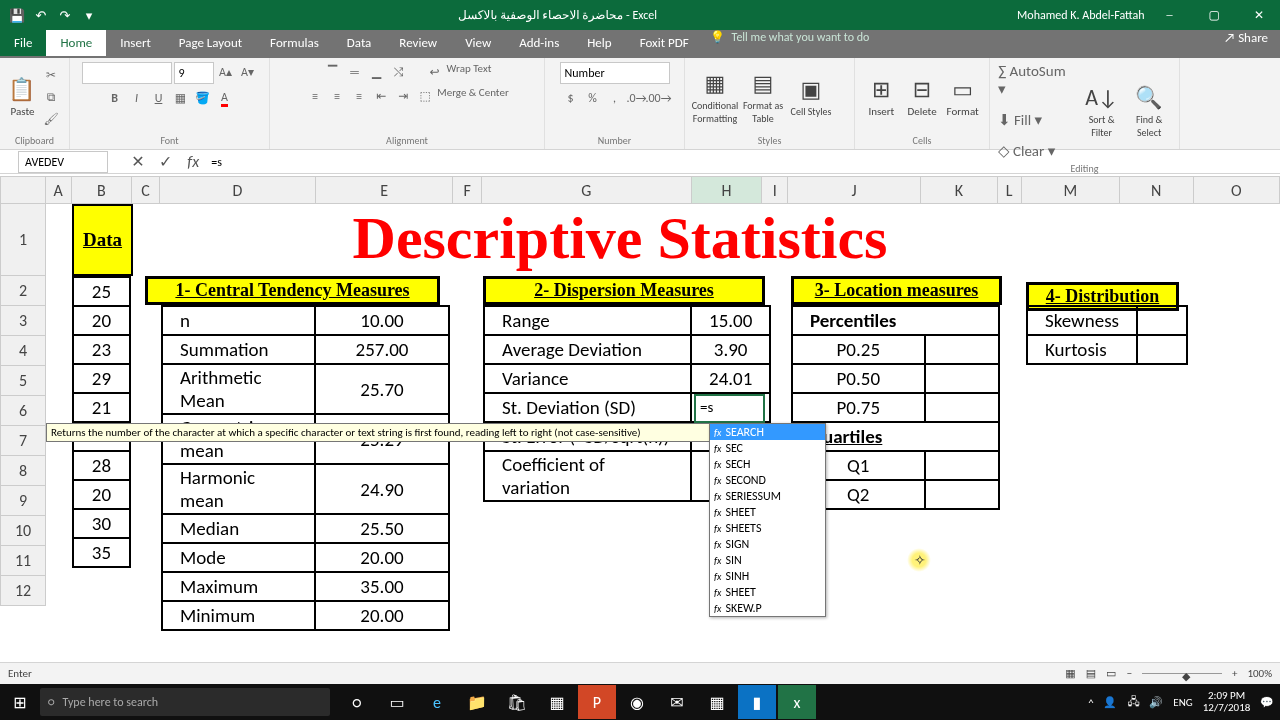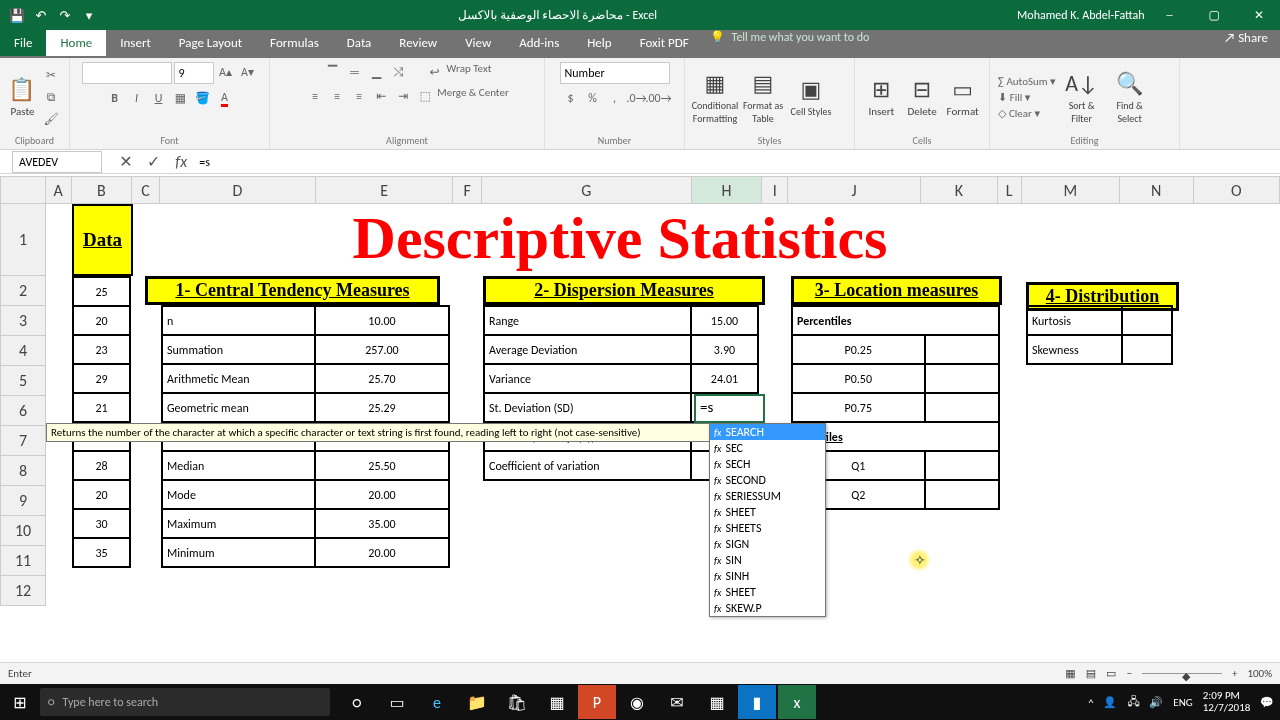--- a/index.html
+++ b/index.html
@@ -30,21 +30,21 @@
 .bigbtn .ico { font-size: 22px; }
 .fontbox, .numbox { border: 1px solid #c8c8c8; background: #fff; height: 22px; font-size: 12px; padding: 1px 4px; }
 .fontbox { width: 90px; } .sizebox { width: 40px; }
 .numbox { width: 110px; }
 .smbtn { width: 20px; height: 20px; border: 1px solid transparent; display: inline-flex; align-items: center; justify-content: center; font-size: 12px; color: #666; }
 .row { display: flex; gap: 2px; }
 .col { display: flex; flex-direction: column; gap: 2px; }
 
 
 .fbar { height: 24px; border-bottom: 1px solid #d4d4d4; display: flex; align-items: center; }
-.namebox { width: 90px; border: 1px solid #c8c8c8; height: 22px; margin: 0 12px; font-size: 12px; padding: 2px 6px; }
+.namebox { width: 90px; border: 1px solid #c8c8c8; height: 22px; margin: 0 18px; font-size: 12px; padding: 2px 6px; }
 .fbar .btns span { display: inline-block; width: 24px; text-align: center; color: #555; }
 .formula { flex: 1; font-size: 12px; padding-left: 6px; }
 
 
 .grid { position: absolute; top: 176px; left: 0; right: 0; bottom: 58px; overflow: hidden; }
 .colheads { display: flex; height: 28px; background: #f0f0f0; }
 .rowheads { position: absolute; top: 28px; left: 0; width: 46px; }
 .corner { width: 46px; height: 28px; border: 1px solid #ccc; background: #f0f0f0; }
 .ch { border: 1px solid #ccc; border-left: none; display: flex; align-items: center; justify-content: center; font-size: 16px; color: #444; background: #f0f0f0; }
 .ch.active { background: #d4e8db; }
@@ -58,21 +58,21 @@
 
 .yellowhdr { background: #ffff00; font-weight: bold; text-decoration: underline; border: 2px solid #000 !important; justify-content: center; color: #000; }
 
 .bigtitle { position: absolute; top: 28px; left: 170px; width:900px; font-family: 'Times New Roman', serif; font-size: 60px; font-weight: bold; color: #ff0000; text-align:center; }
 
 
 .sect { position: absolute; background: #ffff00; border: 3px solid #000; font-weight: bold; text-decoration: underline; font-family: 'Times New Roman', serif; font-size: 18px; display:flex; align-items:center; justify-content:center; }
 
 
 .tbl { position: absolute; border-collapse: collapse; font-family: 'Times New Roman', serif; }
-.tbl td { border: 2px solid #000; font-size: 12px; padding: 1px 4px; height: 29px; }
+.tbl td { border: 2px solid #000; font-size: 19px; padding: 1px 17px; height: 29px; }
 .tbl td.num { text-align: center; }
 
 
 .activecell { position: absolute; border: 2px solid #217346; background: #fff; font-size: 15px; padding: 2px 4px; }
 
 
 .fdrop { position: absolute; background: #fff; border: 1px solid #767676; font-size: 12px; width: 117px; box-shadow: 1px 1px 3px rgba(0,0,0,0.3); }
 .fdrop .item { padding: 1px 4px; display: flex; gap: 4px; align-items: center; }
 .fdrop .item.sel { background: #3399ff; color: #fff; }
 .fdrop .fx { font-style: italic; font-size: 10px; }
@@ -245,21 +245,21 @@
         </div>
       <div class="bigbtn">
           <span class="ico">▭</span>
           <span>Format</span>
         </div>
     </div>
     <div class="glabel">Cells</div>
   </div>
   <div class="group" style="width:190px">
     <div class="gbody">
-      <div class="col" style="font-size:11px;gap:3px">
+      <div class="col" style="font-size:15px;gap:13px">
         <div>∑ <span>AutoSum</span> ▾</div>
         <div>⬇ <span>Fill</span> ▾</div>
         <div>◇ <span>Clear</span> ▾</div>
       </div>
       <div class="bigbtn">
           <span class="ico">A↓</span>
           <span style="font-size:10px;text-align:center">Sort &amp; Filter</span>
         </div>
       <div class="bigbtn">
           <span class="ico">🔍</span>
@@ -457,26 +457,26 @@
           <td class="num">Q2</td>
           <td></td>
         </tr>
   </tbody>
     </table>
 
   <div class="sect" style="top:106px;left:1026px;width:153px;height:29px">4- Distribution</div>
   <table class="tbl" style="top:129px;left:1026px">
     <tbody>
         <tr>
+          <td style="width:95px">Skewness</td>
+          <td style="width:50px"></td>
+        </tr>
+    <tr>
           <td>Kurtosis</td>
           <td></td>
-        </tr>
-    <tr>
-          <td style="width:95px">Skewness</td>
-          <td style="width:50px"></td>
         </tr>
   </tbody>
     </table>
 
   <div class="tooltip" style="top:247px;left:46px;right:auto;width:745px">Returns the number of the character at which a specific character or text string is first found, reading left to right (not case-sensitive)</div>
 
   <div class="fdrop" style="top:247px;left:709px">
     <div class="item sel">
         <span class="fx">fx</span>
         <span>SEARCH</span>
@@ -575,19 +575,19 @@
     <span>▦</span>
     <span style="background:#0b72c4">▮</span>
     <span style="background:#217346;color:#fff">x</span>
   </div>
   <div class="tray">
     <span>^</span>
     <span>👤</span>
     <span>🖧</span>
     <span>🔊</span>
     <span>ENG</span>
-    <div style="text-align:left;line-height:1.1">
+    <div style="text-align:center;line-height:1.1">
       <div>2:09 PM</div>
       <div>12/7/2018</div>
     </div>
     <span>💬</span>
   </div>
 </div>
 
 </body></html>

